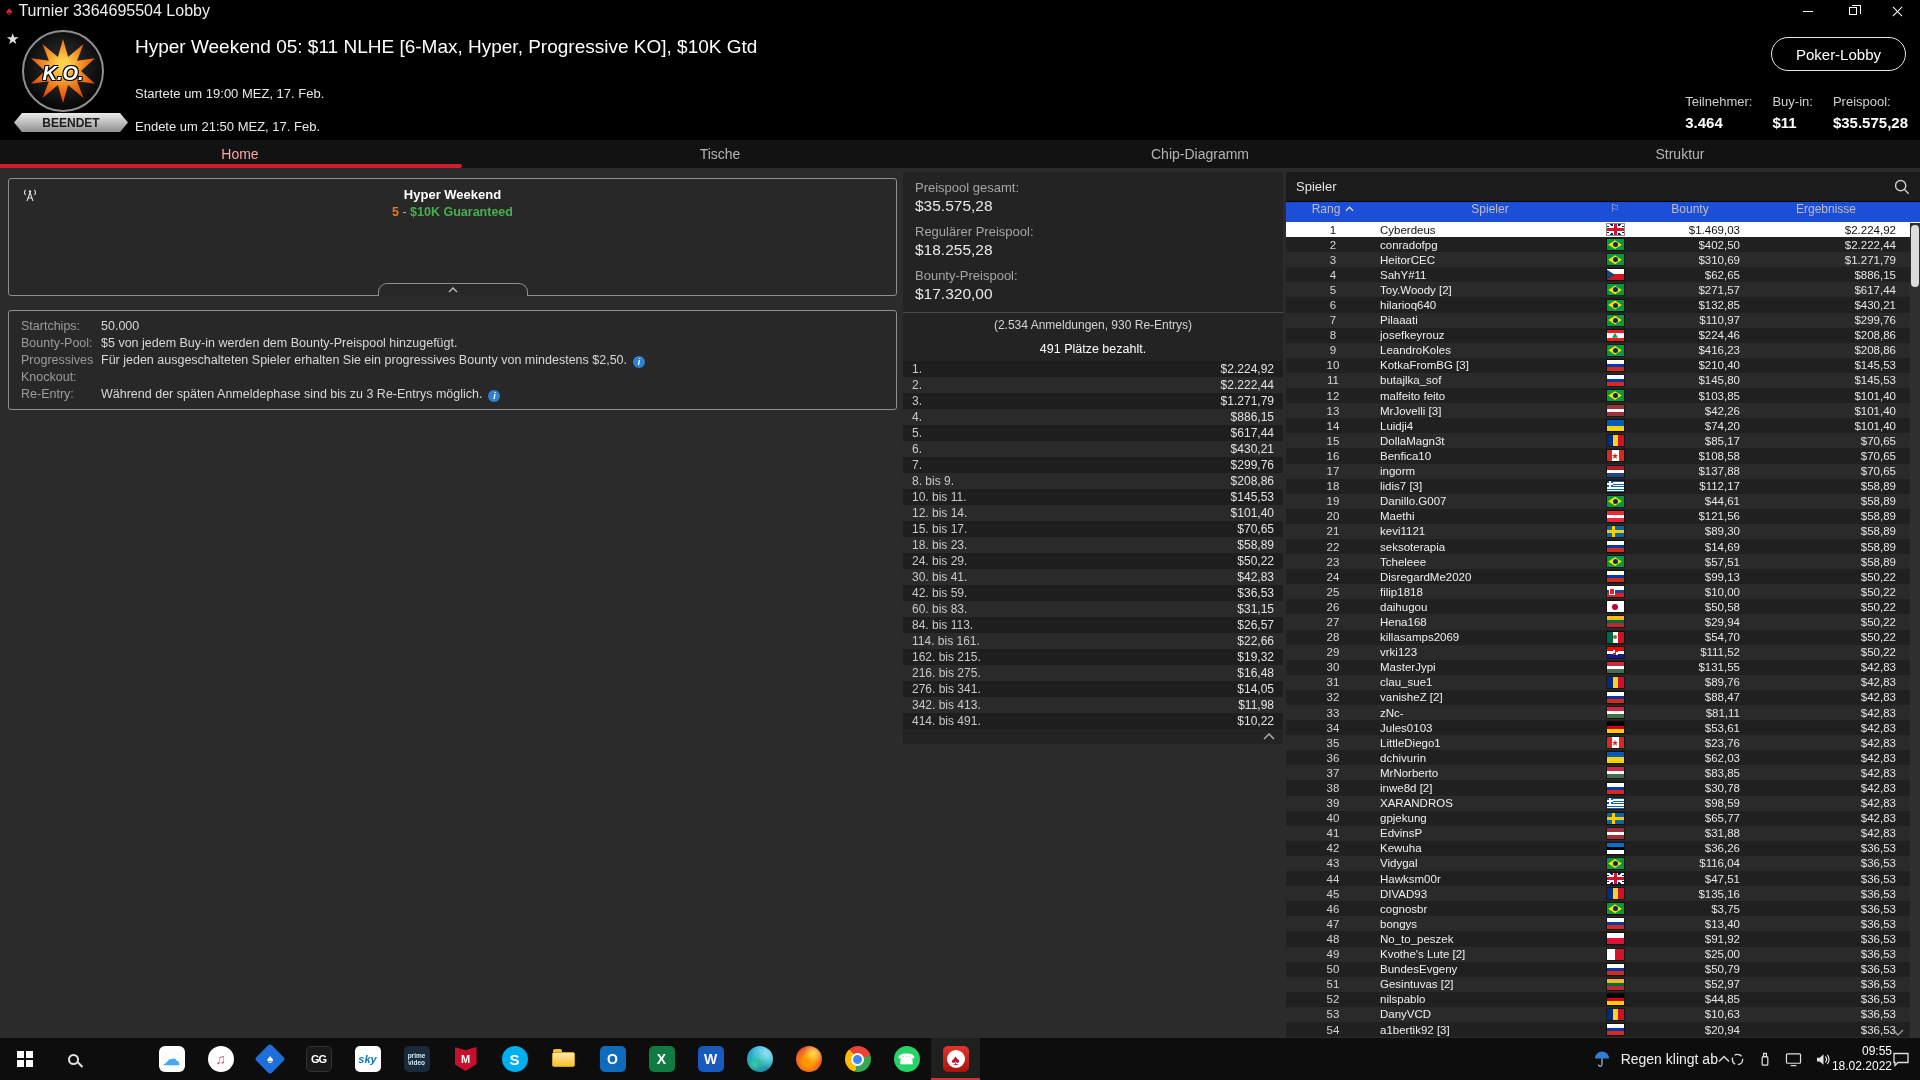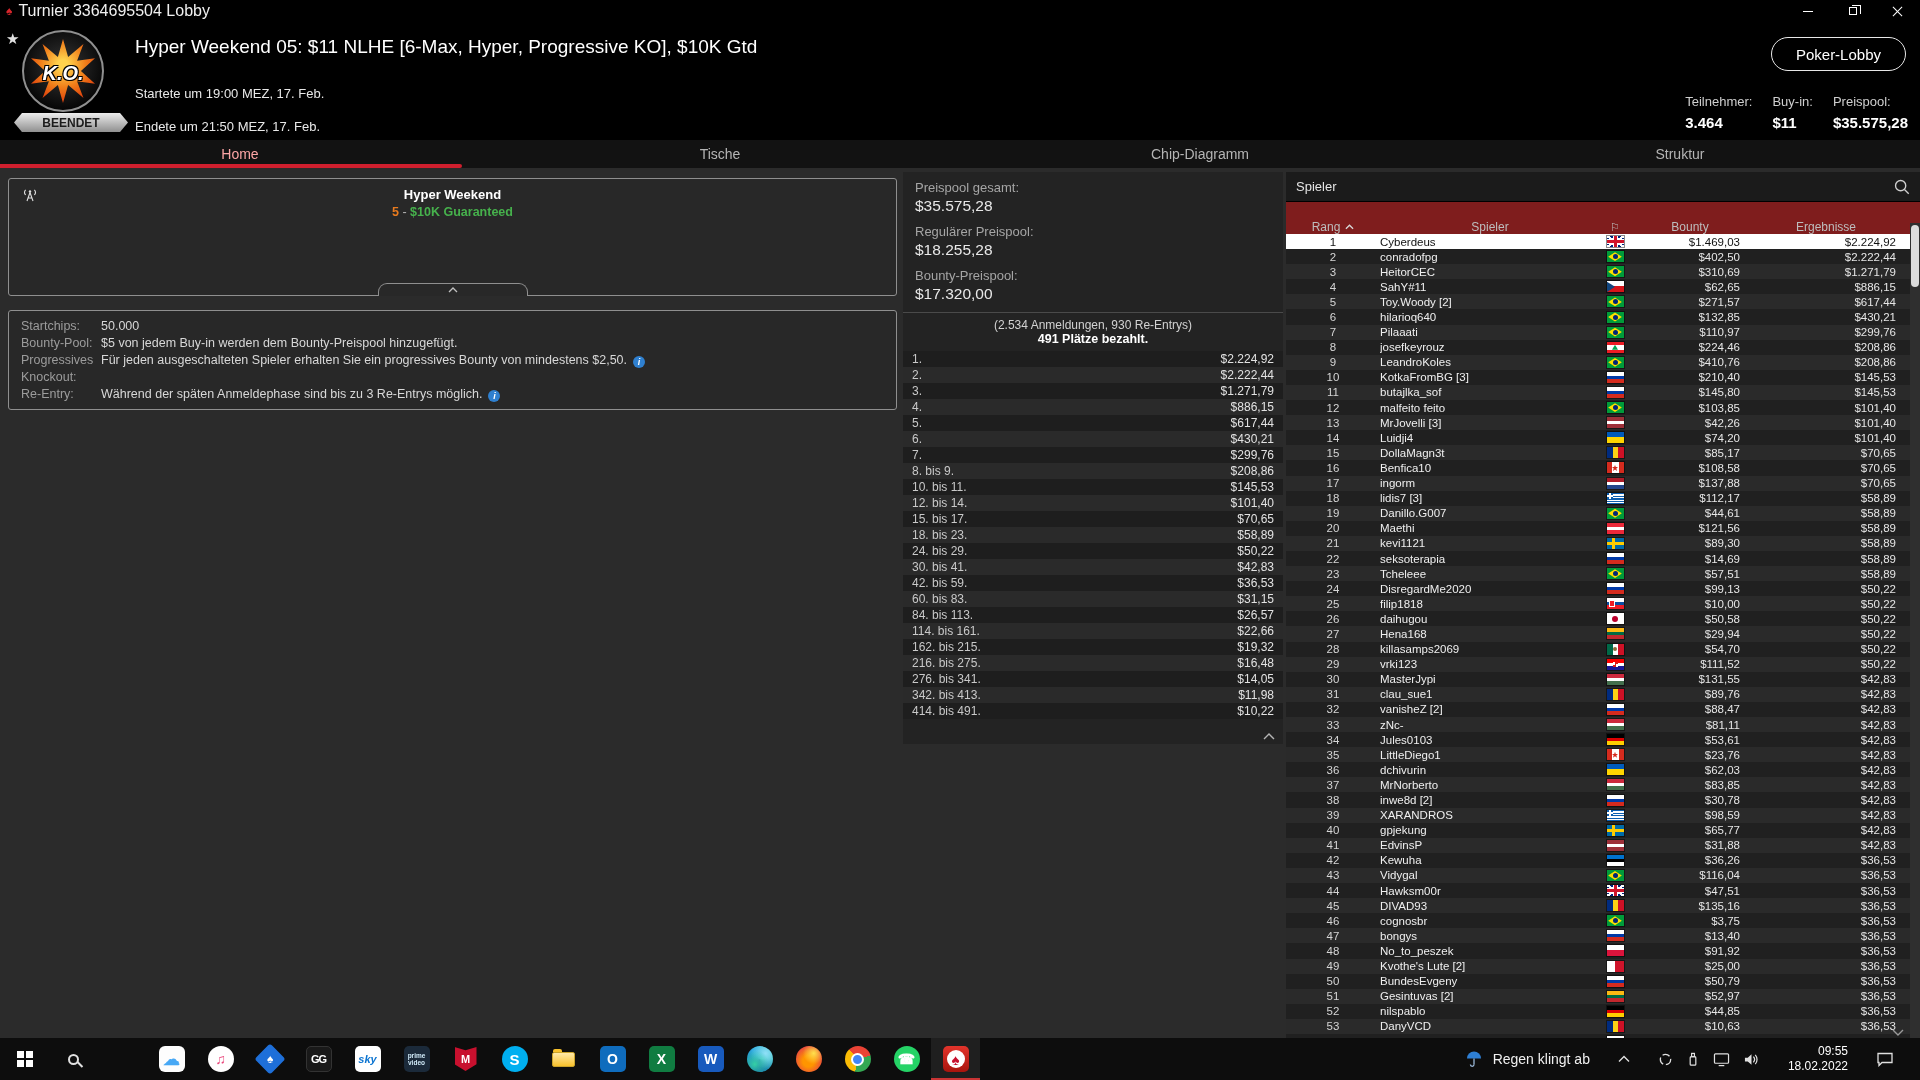--- a/index.html
+++ b/index.html
@@ -77,34 +77,34 @@
   .info-i{display:inline-block;width:12px;height:12px;margin-left:6px;border-radius:50%;background:#2f80d0;
         color:#fff;font-size:9px;font-style:italic;font-weight:bold;text-align:center;line-height:12px;vertical-align:-1px}
 
   
   .midpanel{position:absolute;left:903px;top:172px;width:380px;height:572px;background:#232323}
   .mp-inner{padding:8px 0 0 0}
   .pp-label{font-size:13px;color:#a5a5a5;margin:0 0 2px 12px}
   .pp-value{font-size:15.5px;color:#e8e8e8;margin:0 0 9px 12px}
   .mp-divider{border-top:1px solid #4a4a4a;margin-top:3px}
   .mp-entries{text-align:center;font-size:12px;color:#d2d2d2;margin-top:5px}
-  .mp-paid{text-align:center;font-size:12.5px;font-weight:bold;color:#fff;margin-top:0;margin-bottom:5px}
+  .mp-paid{text-align:center;font-size:12.5px;font-weight:normal;color:#fff;margin-top:10px;margin-bottom:5px}
   .payouts{width:100%}
   .p-row{display:flex;justify-content:space-between;height:16px;line-height:16px;font-size:12px;padding:0 9px}
   .p-row:nth-child(odd){background:#1e1e1e}
   .p-row:nth-child(even){background:#2a2a2a}
   .p-place{color:#c9c9c9}
   .p-amt{color:#e2e2e2}
   .mp-chevron{position:absolute;right:8px;bottom:4px}
 
   
   .players{position:absolute;left:1286px;top:172px;width:634px;height:866px;background:#1c1c1c}
   .pl-titlebar{height:30px;display:flex;align-items:center;justify-content:space-between;padding:0 10px;background:#1b1b1b;border-bottom:1px solid #000}
   .pl-title{font-size:13px;color:#e4e4e4}
-  .pl-colhdr{height:32px;background:#7f1d1d;display:flex;align-items:flex-end;font-size:12px;color:#bdbdbd}
+  .pl-colhdr{height:20px;background:#1d4ed8;display:flex;align-items:flex-start;font-size:12px;color:#bdbdbd}
   .ch-rank{width:94px;text-align:center;display:flex;align-items:center;justify-content:center;gap:5px}
   .ch-name{width:220px;text-align:center}
   .ch-flag{width:30px;text-align:center;font-size:11px}
   .ch-bounty{width:120px;text-align:center}
   .ch-result{width:152px;text-align:center}
   .pl-rows{height:816px;overflow:hidden;position:relative}
   .prow{display:flex;align-items:center;height:15.1px;font-size:11.5px}
   .prow.even{background:#202020}
   .prow.odd{background:#2a2a2a}
   .prow.sel{background:#fff}
@@ -219,21 +219,21 @@
   .tb-chrome .tbi i{display:block;width:26px;height:26px;border-radius:50%;position:relative;
     background:conic-gradient(from -45deg,#ea4335 0 33%,#34a853 0 66%,#fbbc05 0 100%)}
   .tb-chrome .tbi i::after{content:"";position:absolute;left:50%;top:50%;width:9px;height:9px;margin:-6.5px;
     border-radius:50%;background:#4285f4;border:2px solid #fff}
   .tb-whatsapp .glyph{width:26px;height:26px;border-radius:50%;background:#25d366;font-size:14px}
   .tb-pokerstars .glyph{width:26px;height:26px;border-radius:5px;background:linear-gradient(#e2342b,#a8140d);
     font-size:15px;position:relative}
   .tb-pokerstars .glyph::before{content:"";position:absolute;left:4px;top:4px;width:18px;height:18px;border-radius:50%;background:#fff}
   .tb-pokerstars .glyph b{position:relative;color:#c8102e;font-weight:normal}
 
-  .tb-right{position:absolute;right:0;top:0;height:42px;display:flex;align-items:center;gap:28px;padding-right:26px}
+  .tb-right{position:absolute;right:0;top:0;height:42px;display:flex;align-items:center;gap:0;padding-right:10px}
   .weather{display:flex;align-items:center;gap:10px;cursor:pointer}
   .weather-text{font-size:14px;color:#f0f0f0}
   .trayicons{display:flex;align-items:center;gap:13px}
   .clock{text-align:right;font-size:12px;color:#fff;line-height:1.25;cursor:pointer}
   .notif{display:flex;align-items:center;cursor:pointer}
 
   svg{display:block}
 </style>
 </head>
 <body>
@@ -543,21 +543,21 @@
           </span>
           <span class="c-bounty">$224,46</span>
           <span class="c-result">$208,86</span>
         </div>
         <div class="prow odd">
           <span class="c-rank">9</span>
           <span class="c-name">LeandroKoles</span>
           <span class="c-flagcol">
             <span class="fl f-br"></span>
           </span>
-          <span class="c-bounty">$410,76</span>
+          <span class="c-bounty">$416,23</span>
           <span class="c-result">$208,86</span>
         </div>
         <div class="prow even">
           <span class="c-rank">10</span>
           <span class="c-name">KotkaFromBG [3]</span>
           <span class="c-flagcol">
             <span class="fl f-ru"></span>
           </span>
           <span class="c-bounty">$210,40</span>
           <span class="c-result">$145,53</span>

